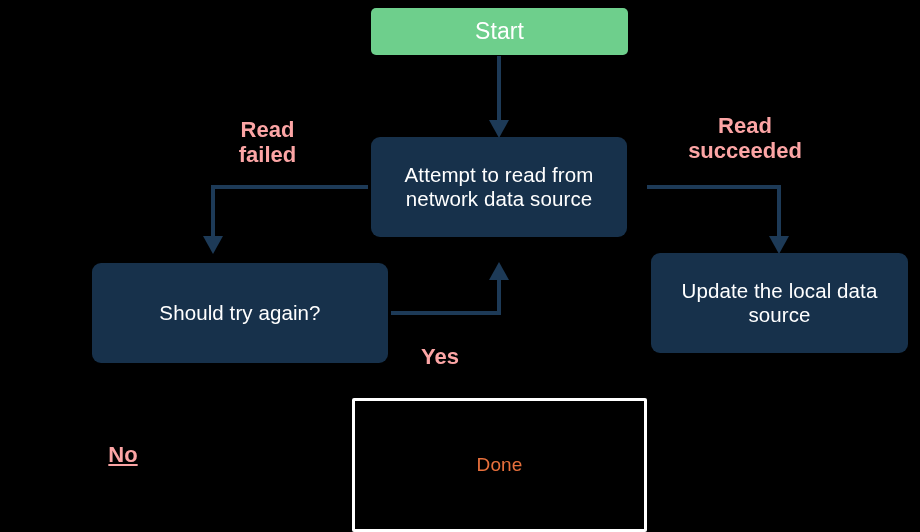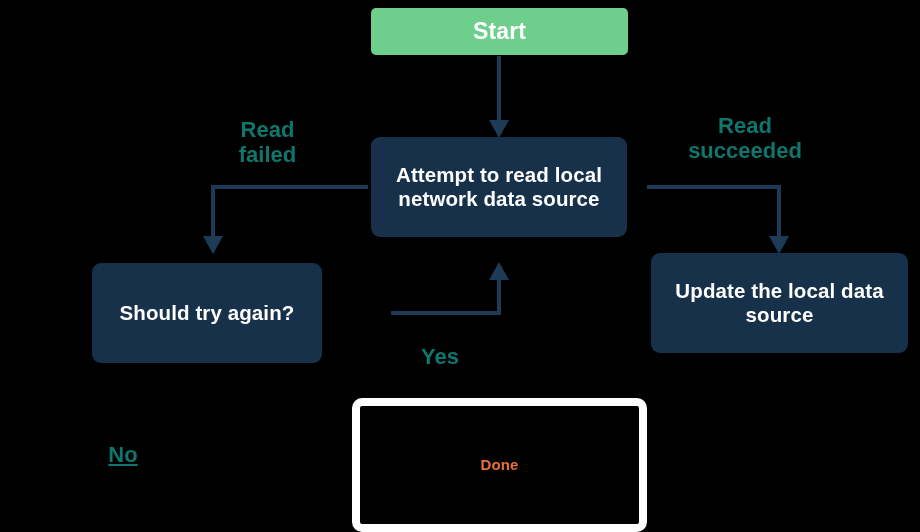--- a/index.html
+++ b/index.html
@@ -19,50 +19,50 @@
   
   .node {
     position: absolute;
     box-sizing: border-box;
     display: flex;
     align-items: center;
     justify-content: center;
     text-align: center;
     line-height: 1.18;
     color: #ffffff;
-    font-weight: 700;
+    font-weight: 400;
     letter-spacing: 0.1px;
     white-space: pre-line;
   }
 
   .node-start {
     background: #6ecf8c;
     border-radius: 5px;
     font-size: 23px;
     color: #ffffff;
   }
 
   .node-process {
     background: #17314b;
     border-radius: 9px;
     font-size: 20.5px;
   }
 
   .node-done {
     background: transparent;
-    border: 8px solid #ffffff;
-    border-radius: 10px;
+    border: 3px solid #ffffff;
+    border-radius: 2px;
     color: #e8703c;
-    font-size: 15px;
+    font-size: 19px;
   }
 
   
   .edge-label {
     position: absolute;
-    color: #0f766e;
+    color: #fca5a5;
     font-weight: 700;
     font-size: 22px;
     line-height: 1.15;
     text-align: center;
     white-space: pre-line;
   }
 
   
   #connectors {
     position: absolute;
@@ -101,24 +101,24 @@
     </g>
 
     <g>
       <polyline points="391,313 499,313 499,278" fill="none" stroke="#1d3a57" stroke-width="4"></polyline>
       <polygon points="489,280 509,280 499,262" fill="#1d3a57"></polygon>
     </g>
   </svg>
 
   <div class="node node-start" style="left:371px; top:8px; width:257px; height:47px;">Start</div>
 
-  <div class="node node-process" style="left:371px; top:137px; width:256px; height:100px;">Attempt to read local
+  <div class="node node-process" style="left:371px; top:137px; width:256px; height:100px;">Attempt to read from
 network data source</div>
 
-  <div class="node node-process" style="left:92px; top:263px; width:230px; height:100px;">Should try again?</div>
+  <div class="node node-process" style="left:92px; top:263px; width:296px; height:100px;">Should try again?</div>
 
   <div class="node node-process" style="left:651px; top:253px; width:257px; height:100px;">Update the local data
 source</div>
 
   <div class="node node-done" style="left:352px; top:398px; width:295px; height:134px;">Done</div>
 
   <div class="edge-label" style="left:205px; top:117px; width:125px;">Read
 failed</div>
 
   <div class="edge-label" style="left:665px; top:113px; width:160px;">Read

